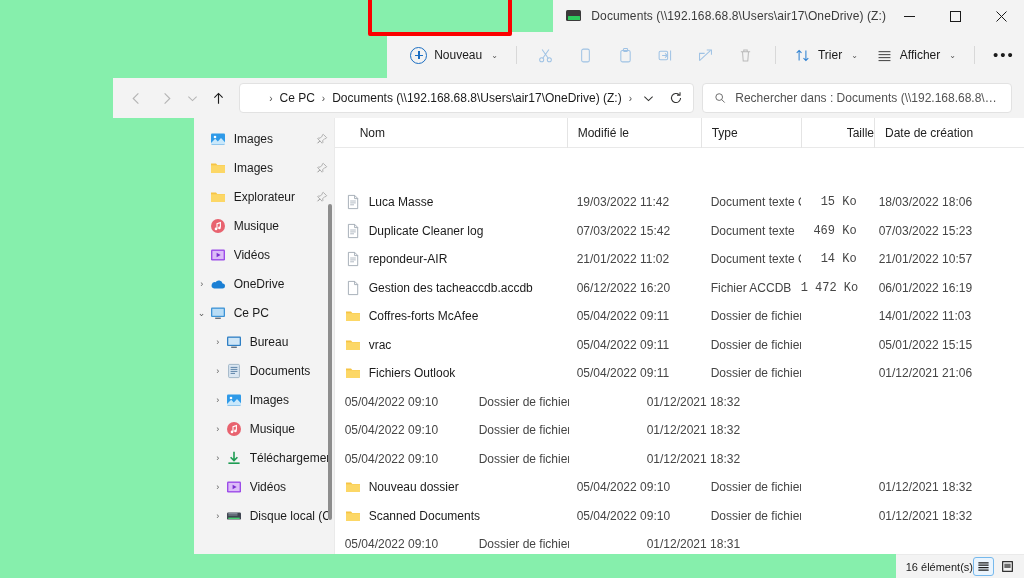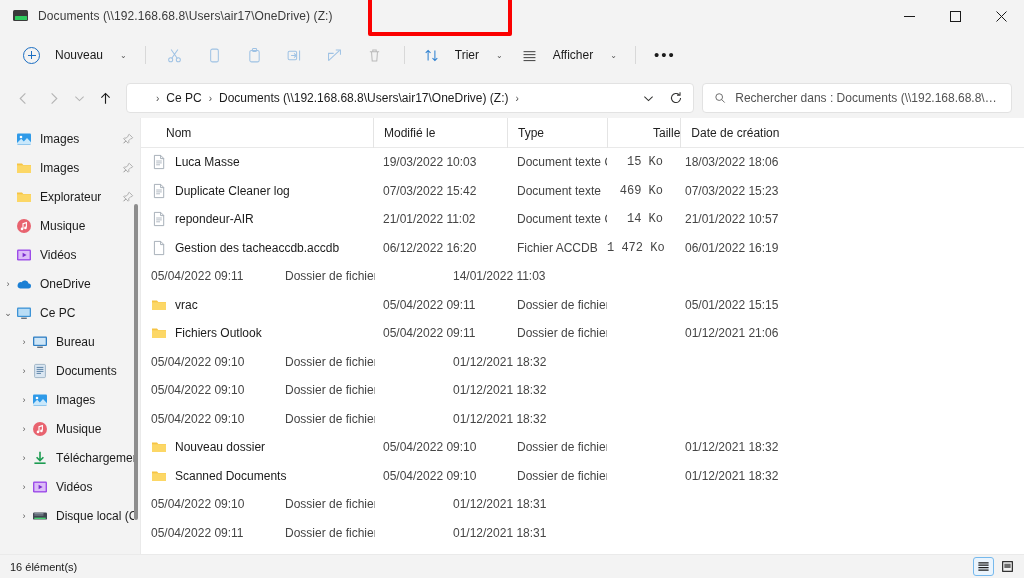--- a/index.html
+++ b/index.html
@@ -5,22 +5,22 @@
   * { box-sizing: border-box; margin: 0; padding: 0; }
   html, body {
     width: 1024px; height: 578px;
     overflow: hidden;
     font-family: "Liberation Sans", sans-serif;
     background: #fff;
   }
   #app {
     position: relative;
     width: 1024px; height: 578px;
-    background: #bef264;
-    display: flex; flex-direction: column;
+    background: #86efac;
+    display: flex; flex-direction: column; align-items: flex-end;
   }
 
   
   .titlebar {
     height: 32px; flex: 0 0 32px;
     background: #f3f3f3;
     display: flex; align-items: center;
     position: relative;
   }
   .tb-icon { width: 16px; height: 16px; margin-left: 13px; margin-right: 9px; position: relative; }
@@ -49,21 +49,21 @@
   
   .toolbar {
     height: 46px; flex: 0 0 46px;
     background: #f3f3f3;
     display: flex; align-items: center;
     padding-left: 14px;
     gap: 0px;
   }
   .tb-btn {
     height: 32px; border-radius: 4px;
-    display: flex; align-items: center; gap: 15px;
+    display: flex; align-items: center; gap: 7px;
     padding: 0 9px;
     font-size: 12px; color: #1b1b1b;
     white-space: nowrap;
   }
   .tb-btn.icononly { width: 40px; justify-content: center; padding: 0; }
   .tb-sep { width: 1px; height: 18px; background: #d8d8d8; margin: 0 9px; }
   .chev { font-size: 8px; color: #555; margin-left: 2px; }
   .ico { width: 17px; height: 17px; display: block; }
   .ico.dim { opacity: .42; }
   .plus-circle {
@@ -162,21 +162,21 @@
     position: relative;
   }
   .ch {
     height: 30px; display: flex; align-items: center;
     border-left: 1px solid #e4e4e4;
     padding-left: 10px; white-space: nowrap;
   }
   .ch.first { border-left: none; padding-left: 25px; }
   .ch.num { justify-content: flex-start; padding-left: 45px; }
 
-  .rows { flex: 1 1 auto; overflow: hidden; }
+  .rows { flex: 1 1 auto; overflow: hidden; margin-top: 40px; }
   .row {
     height: 28.5px; display: flex; align-items: center;
     font-size: 12px; color: #1b1b1b;
   }
   .cell { padding-left: 10px; white-space: nowrap; overflow: hidden; }
   .cell.name { padding-left: 10px; display: flex; align-items: center; gap: 8px; }
   .cell.meta { color: #454545; }
   .cell.size { text-align: right; padding-right: 12px; padding-left: 0; color: #454545; font-family: Liberation Mono, monospace; }
   .fic { width: 16px; height: 16px; flex: 0 0 16px; }
 
@@ -532,21 +532,21 @@
       <div class="rows" id="row-list">
           <div class="row">
             <div class="cell name c-name">
        <span class="fic"><svg viewBox="0 0 16 16" width="16" height="16">
                   <path d="M3.4 1.4h6.3l3 3v10.2H3.4z" fill="#fff" stroke="#9aa3ad" stroke-width=".85"></path>
                    <path d="M9.6 1.5v3.1h3.1" fill="none" stroke="#9aa3ad" stroke-width=".85"></path>
                    <path d="M5.2 7h5.6M5.2 8.9h5.6M5.2 10.8h3.8" stroke="#aab3bd" stroke-width=".9"></path>
                 </svg></span>
        <span>Luca Masse</span>
      </div>
-     <div class="cell meta c-mod">19/03/2022 10:03</div>
+     <div class="cell meta c-mod">19/03/2022 11:42</div>
      <div class="cell meta c-type">Document texte O...</div>
      <div class="cell size c-size">15 Ko</div>
      <div class="cell meta c-crea">18/03/2022 18:06</div>
           </div>
           <div class="row">
             <div class="cell name c-name">
        <span class="fic"><svg viewBox="0 0 16 16" width="16" height="16">
                   <path d="M3.4 1.4h6.3l3 3v10.2H3.4z" fill="#fff" stroke="#9aa3ad" stroke-width=".85"></path>
                    <path d="M9.6 1.5v3.1h3.1" fill="none" stroke="#9aa3ad" stroke-width=".85"></path>
                    <path d="M5.2 7h5.6M5.2 8.9h5.6M5.2 10.8h3.8" stroke="#aab3bd" stroke-width=".9"></path>
@@ -579,20 +579,27 @@
                    <path d="M9.6 1.5v3.1h3.1" fill="none" stroke="#9aa3ad" stroke-width=".85"></path>
                 </svg></span>
        <span>Gestion des tacheaccdb.accdb</span>
      </div>
      <div class="cell meta c-mod">06/12/2022 16:20</div>
      <div class="cell meta c-type">Fichier ACCDB</div>
      <div class="cell size c-size">1 472 Ko</div>
      <div class="cell meta c-crea">06/01/2022 16:19</div>
           </div>
           <div class="row">
+            <div class="cell name c-name">
+       <span class="fic"><svg viewBox="0 0 16 16" width="16" height="16">
+                  <path d="M1 3.4h5l1.3 1.5H15V13H1z" fill="#f6c444"></path>
+                   <path d="M1 5.3h14V13H1z" fill="#fcd766"></path>
+                </svg></span>
+       <span>Coffres-forts McAfee</span>
+     </div>
      <div class="cell meta c-mod">05/04/2022 09:11</div>
      <div class="cell meta c-type">Dossier de fichiers</div>
      <div class="cell size c-size"></div>
      <div class="cell meta c-crea">14/01/2022 11:03</div>
           </div>
           <div class="row">
             <div class="cell name c-name">
        <span class="fic"><svg viewBox="0 0 16 16" width="16" height="16">
                   <path d="M1 3.4h5l1.3 1.5H15V13H1z" fill="#f6c444"></path>
                    <path d="M1 5.3h14V13H1z" fill="#fcd766"></path>

